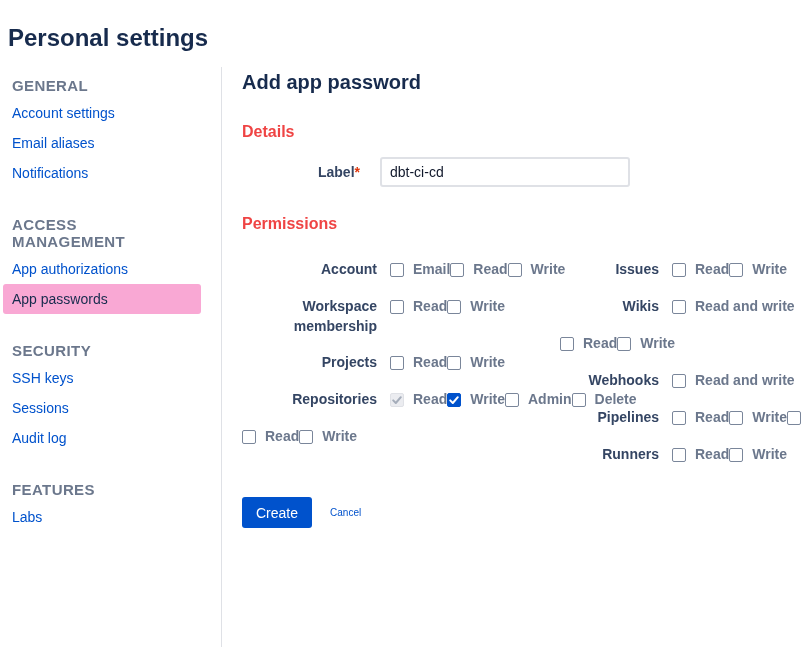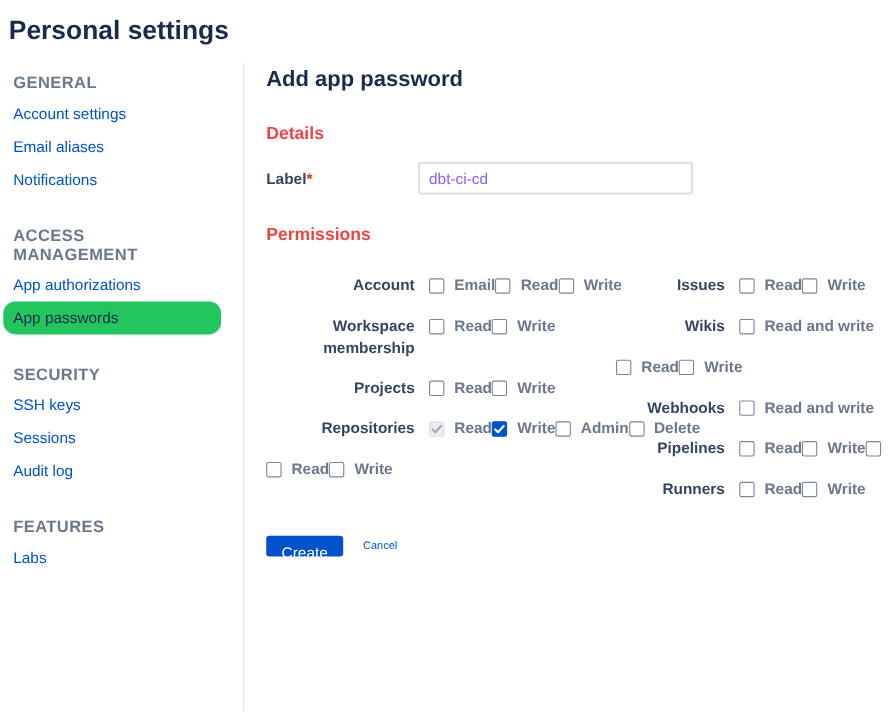--- a/index.html
+++ b/index.html
@@ -1,21 +1,21 @@
 <!DOCTYPE html>
 <html><head>
 <meta charset="utf-8">
 <style>
   * { box-sizing: border-box; margin: 0; padding: 0; }
   html, body { width: 808px; height: 647px; background: #fff; overflow: hidden; }
   body { font-family: "Liberation Sans", "DejaVu Sans", sans-serif; color: #172B4D; }
 
   .page-title {
     font-size: 24px; font-weight: 700; color: #172B4D;
-    padding: 12px 0 0 8px; line-height: 32px;
+    padding: 22px 0 0 8px; line-height: 32px;
   }
 
   .layout { display: flex; margin-top: 13px; height: 590px; }
 
   
   .sidebar {
     width: 222px; flex: 0 0 222px;
     border-right: 1px solid #DFE1E6;
     padding: 2px 20px 0 3px;
   }
@@ -23,36 +23,36 @@
   .side-section:first-child { margin-top: 4px; }
   .side-heading {
     font-size: 15px; font-weight: 700; color: #6B778C;
     letter-spacing: 0.4px; padding: 4px 9px; text-transform: uppercase;
   }
   .side-item {
     display: block; font-size: 14px; color: #0052CC;
     padding: 6px 9px; border-radius: 3px; cursor: pointer;
     line-height: 18px; text-decoration: none;
   }
-  .side-item.selected { background: #22c55e; color: #172B4D; border-radius: 11px; }
+  .side-item.selected { background: #f9a8d4; color: #172B4D; }
 
   
   .main { flex: 1; padding: 0 0 0 20px; }
   .main-title { font-size: 20px; font-weight: 700; color: #172B4D; line-height: 26px; margin-top: 2px; }
   .section-heading { font-size: 16px; font-weight: 700; color: #ef4444; margin-top: 28px; }
 
   .field-row { display: flex; align-items: center; margin-top: 16px; }
   .field-label {
-    width: 138px; text-align: left; font-size: 14px; font-weight: 700;
+    width: 138px; text-align: right; font-size: 14px; font-weight: 700;
     color: #344563; padding-right: 20px;
   }
   .req { color: #DE350B; font-weight: 700; }
   .text-input {
     width: 250px; height: 30px; border: 2px solid #DFE1E6; border-radius: 3px;
-    font-family: "Liberation Sans", sans-serif; font-size: 14px; color: #8b5cf6;
+    font-family: "Liberation Sans", sans-serif; font-size: 14px; color: #0f172a;
     padding: 0 8px; background: #fff; outline: none;
   }
 
   
   .perm-columns { display: flex; margin-top: 10px; }
   .perm-col { display: flex; flex-direction: column; }
   .perm-col.left { width: 318px; flex: 0 0 318px; }
   .perm-col.right { flex: 1; }
   .perm-group { display: flex; margin-top: 16px; }
   .perm-group-label {
@@ -72,21 +72,21 @@
   .cb.disabled { background: #EBECF0; border-color: #DFE1E6; }
   .perm-option-label {
     font-size: 14px; font-weight: 700; color: #6B778C; margin-left: 9px; line-height: 21px;
   }
 
   
   .actions { display: flex; align-items: center; margin-top: 32px; }
   .btn-primary {
     background: #0052CC; color: #fff; border: none; border-radius: 3px;
     font-family: "Liberation Sans", sans-serif; font-size: 14px; font-weight: 400;
-    padding: 7px 14px; height: 19px; cursor: pointer;
+    padding: 7px 14px; height: 31px; cursor: pointer;
   }
   .link-cancel { color: #0052CC; font-size: 10px; margin-left: 18px; text-decoration: none; cursor: pointer; }
 </style>
 </head>
 <body>
 
 <h1 class="page-title">Personal settings</h1>
 
 <div class="layout">
 

